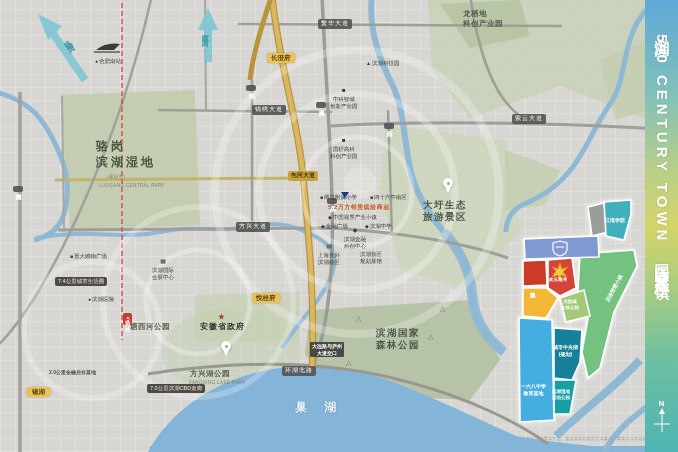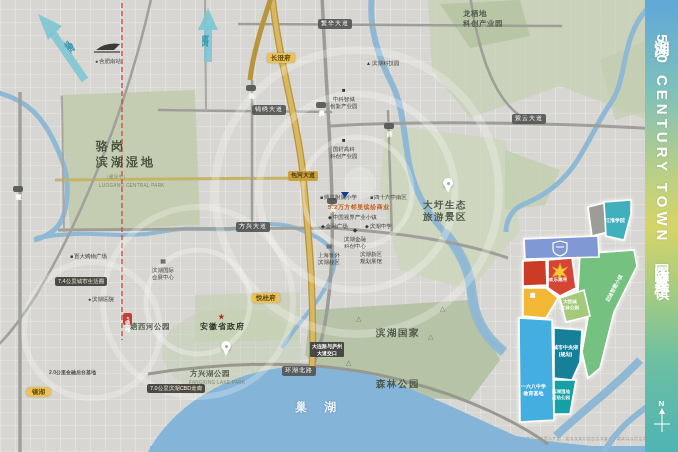--- a/index.html
+++ b/index.html
@@ -168,21 +168,21 @@
       </div>
       <div class="lbl park-en" style="left: 99px; top: 183px;">
         <div style="display: block;">LUOGANG CENTRAL PARK</div>
       </div>
       <div class="lbl park-md" style="left: 423px; top: 199px;">
         <div style="display: block;">大圩生态</div>
         <div style="display: block;">旅游景区</div>
       </div>
       <div class="lbl park-md" style="left: 376px; top: 327px;">
         <div style="display: block;">滨湖国家</div>
-        <div style="display: block; margin-top: 39px;">森林公园</div>
+        <div style="display: block;">森林公园</div>
       </div>
       <div class="lbl park-sm" style="left: 463px; top: 9px;">
         <div style="display: block;">龙栖地</div>
         <div style="display: block;">科创产业园</div>
       </div>
       <div class="lbl park-sm" style="left: 190px; top: 369px;">
         <div style="display: block;">方兴湖公园</div>
       </div>
       <div class="lbl park-en" style="left: 189px; top: 380px;">
         <div style="display: block;">FANGXING LAKE PARK</div>

